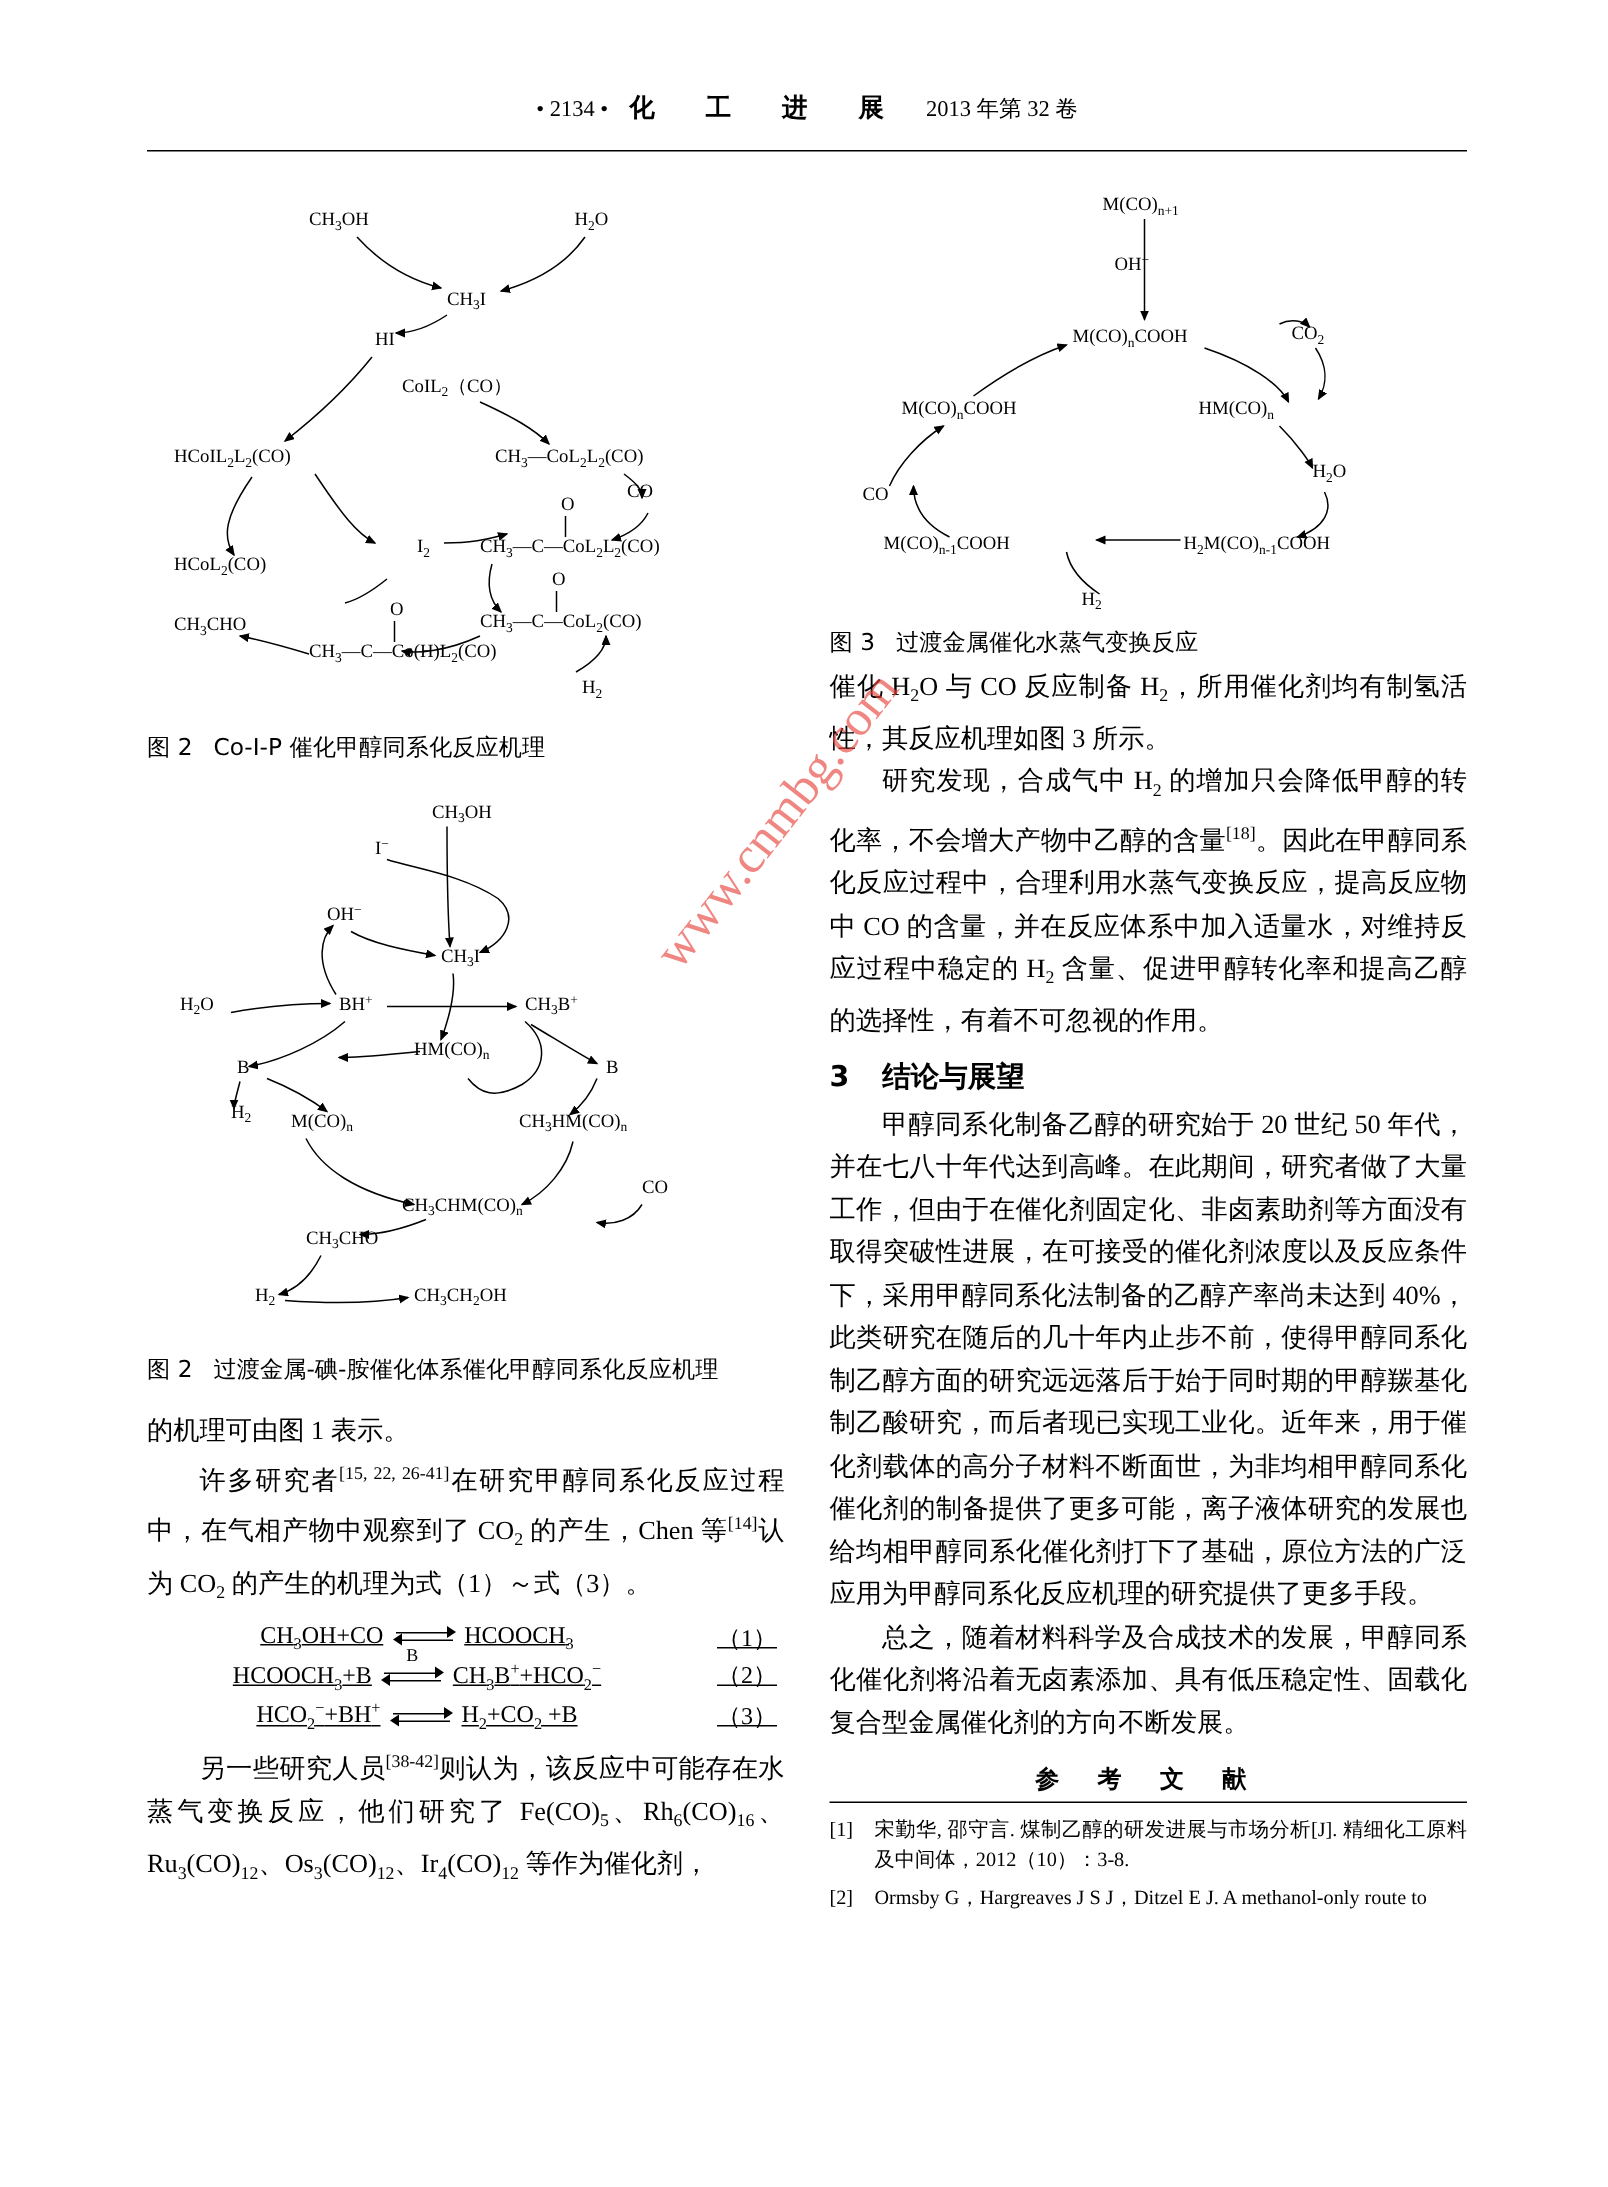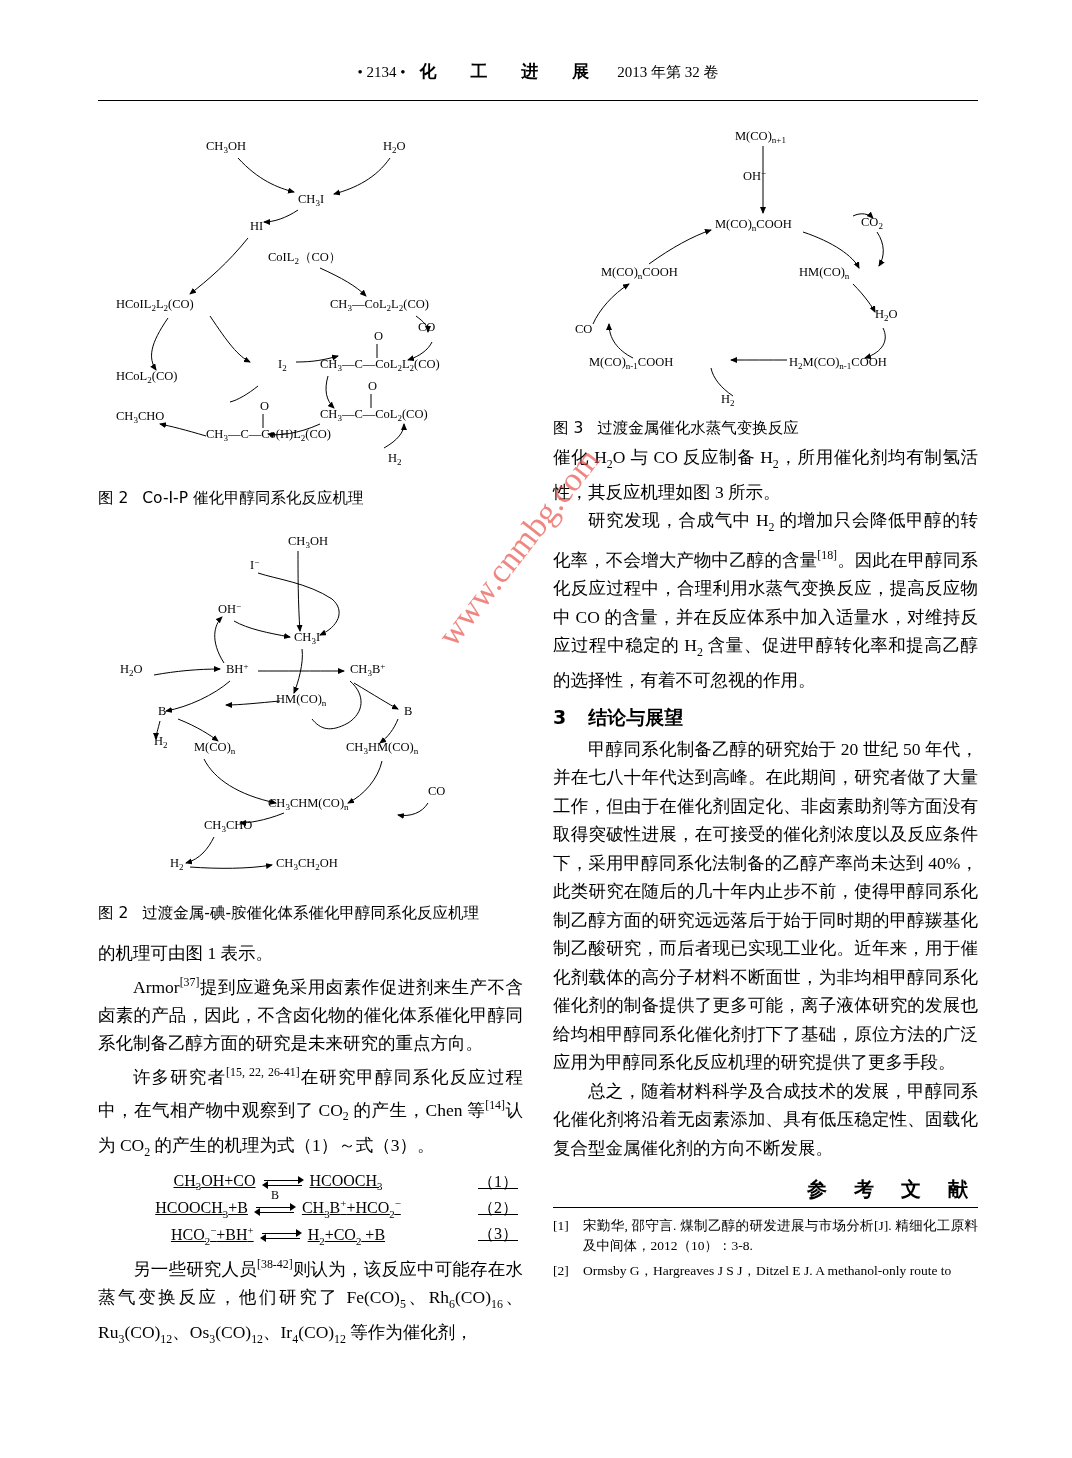--- a/index.html
+++ b/index.html
@@ -70,23 +70,23 @@
   .sec-head {
     font-size:19px;
     font-weight:bold;
     margin:10px 0 4px 0;
     text-indent:0;
     font-family:"DejaVu Sans", sans-serif;
   }
   .sec-head .num { margin-right:22px; }
 
   .refs-head {
-    text-align:right;
+    text-align:center;
     font-weight:bold;
-    font-size:20px;
+    font-size:16px;
     letter-spacing:10px;
     margin:14px 0 4px 0;
     text-indent:0;
     font-family:"DejaVu Sans", sans-serif;
   }
   .refs-rule { height:1px; background:#000; margin:4px 0 8px 0; }
   .ref-item {
     display:flex;
     font-size:13.5px;
     line-height:20px;
@@ -260,21 +260,20 @@
           </marker>
         </defs>
       </svg>
       <p class="fig-cap">
         <span>图 2</span><span class="gap"></span><span>过渡金属-碘-胺催化体系催化甲醇同系化反应机理</span>
       </p>
     </div>
 
     <p class="noindent" style="margin-top:12px;">的机理可由图 1 表示。</p>
 
-    <p>Armor<sup>[37]</sup>提到应避免采用卤素作促进剂来生产不含卤素的产品，因此，不含卤化物的催化体系催化甲醇同系化制备乙醇方面的研究是未来研究的重点方向。</p>
 
     <p>许多研究者<sup>[15, 22, 26-41]</sup>在研究甲醇同系化反应过程中，在气相产物中观察到了 CO<sub>2</sub> 的产生，Chen 等<sup>[14]</sup>认为 CO<sub>2</sub> 的产生的机理为式（1）～式（3）。</p>
 
     <div class="eqs">
       <div class="eq-row">
         <div class="eq-body">CH<sub>3</sub>OH+CO<span class="arrows"><i class="ah1"></i><i class="ah2"></i></span>HCOOCH<sub>3</sub></div>
         <div class="eq-num">（1）</div>
       </div>
       <div class="eq-row">
         <div class="eq-body">HCOOCH<sub>3</sub>+B<span class="arrows"><span class="arr-label">B</span><i class="ah1"></i><i class="ah2"></i></span>CH<sub>3</sub>B<sup>+</sup>+HCO<sub>2</sub><sup>−</sup></div>

